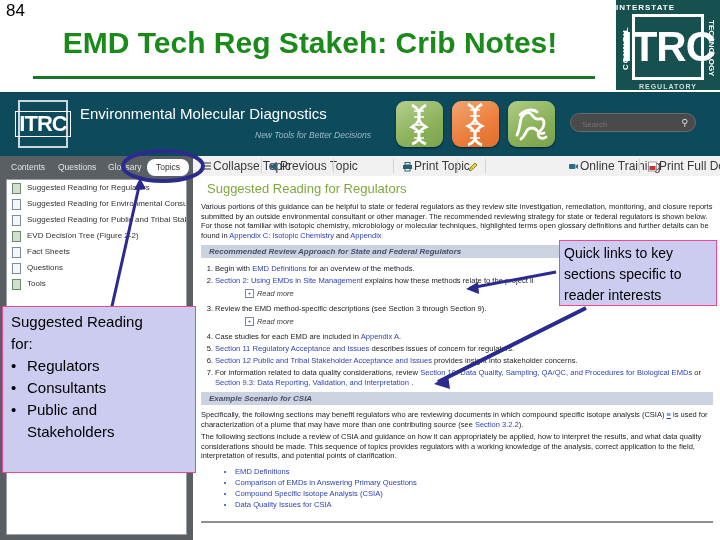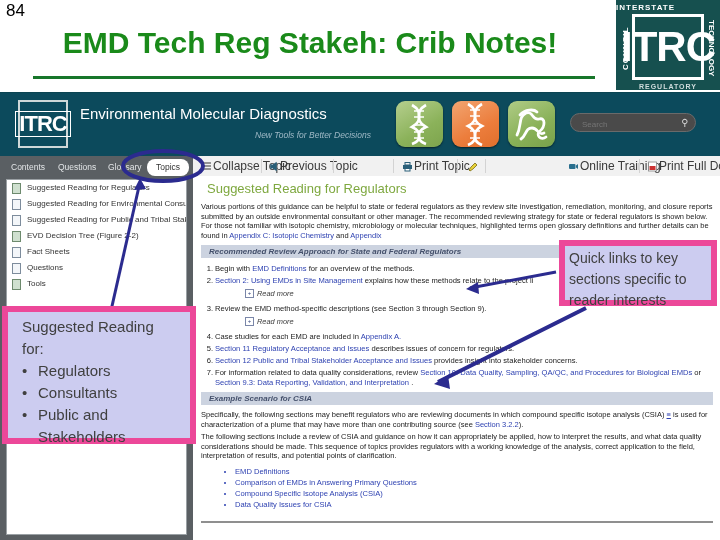--- a/index.html
+++ b/index.html
@@ -244,30 +244,30 @@
   }
   #bullets ul{margin:0;padding-left:12px;}
   #content-rule{
     position:absolute;left:8px;top:345px;width:512px;height:0;
     border-top:1px solid #8f8f8f;border-bottom:1px solid #8f8f8f;
   }
 
   
   #overlay{position:absolute;left:0;top:0;width:720px;height:540px;pointer-events:none;}
   .callout{
-    position:absolute;background:#ccccf0;border:6px solid #ec4899;
-    color:#404040;box-sizing:border-box;
+    position:absolute;background:#ccccf0;border:1px solid #ec4899;
+    color:#000000;box-sizing:border-box;
   }
   #callout-quicklinks{
     left:559px;top:240px;width:158px;height:66px;
     font-size:14px;line-height:21px;padding:2px 4px;
   }
   #callout-suggested{
-    left:2px;top:306px;width:194px;height:138px;
-    font-size:15px;line-height:22px;padding:4px 14px;
+    left:2px;top:306px;width:194px;height:167px;
+    font-size:15px;line-height:22px;padding:4px 8px;
   }
   #callout-suggested .bul{padding-left:0px;}
   #callout-suggested .bul .b{display:inline-block;width:16px;}
   #callout-suggested .ind{padding-left:16px;display:block;}
 </style>
 </head>
 <body>
 
 <div id="slide-number">84</div>
 <div id="slide-title">EMD Tech Reg Stakeh: Crib Notes!</div>

